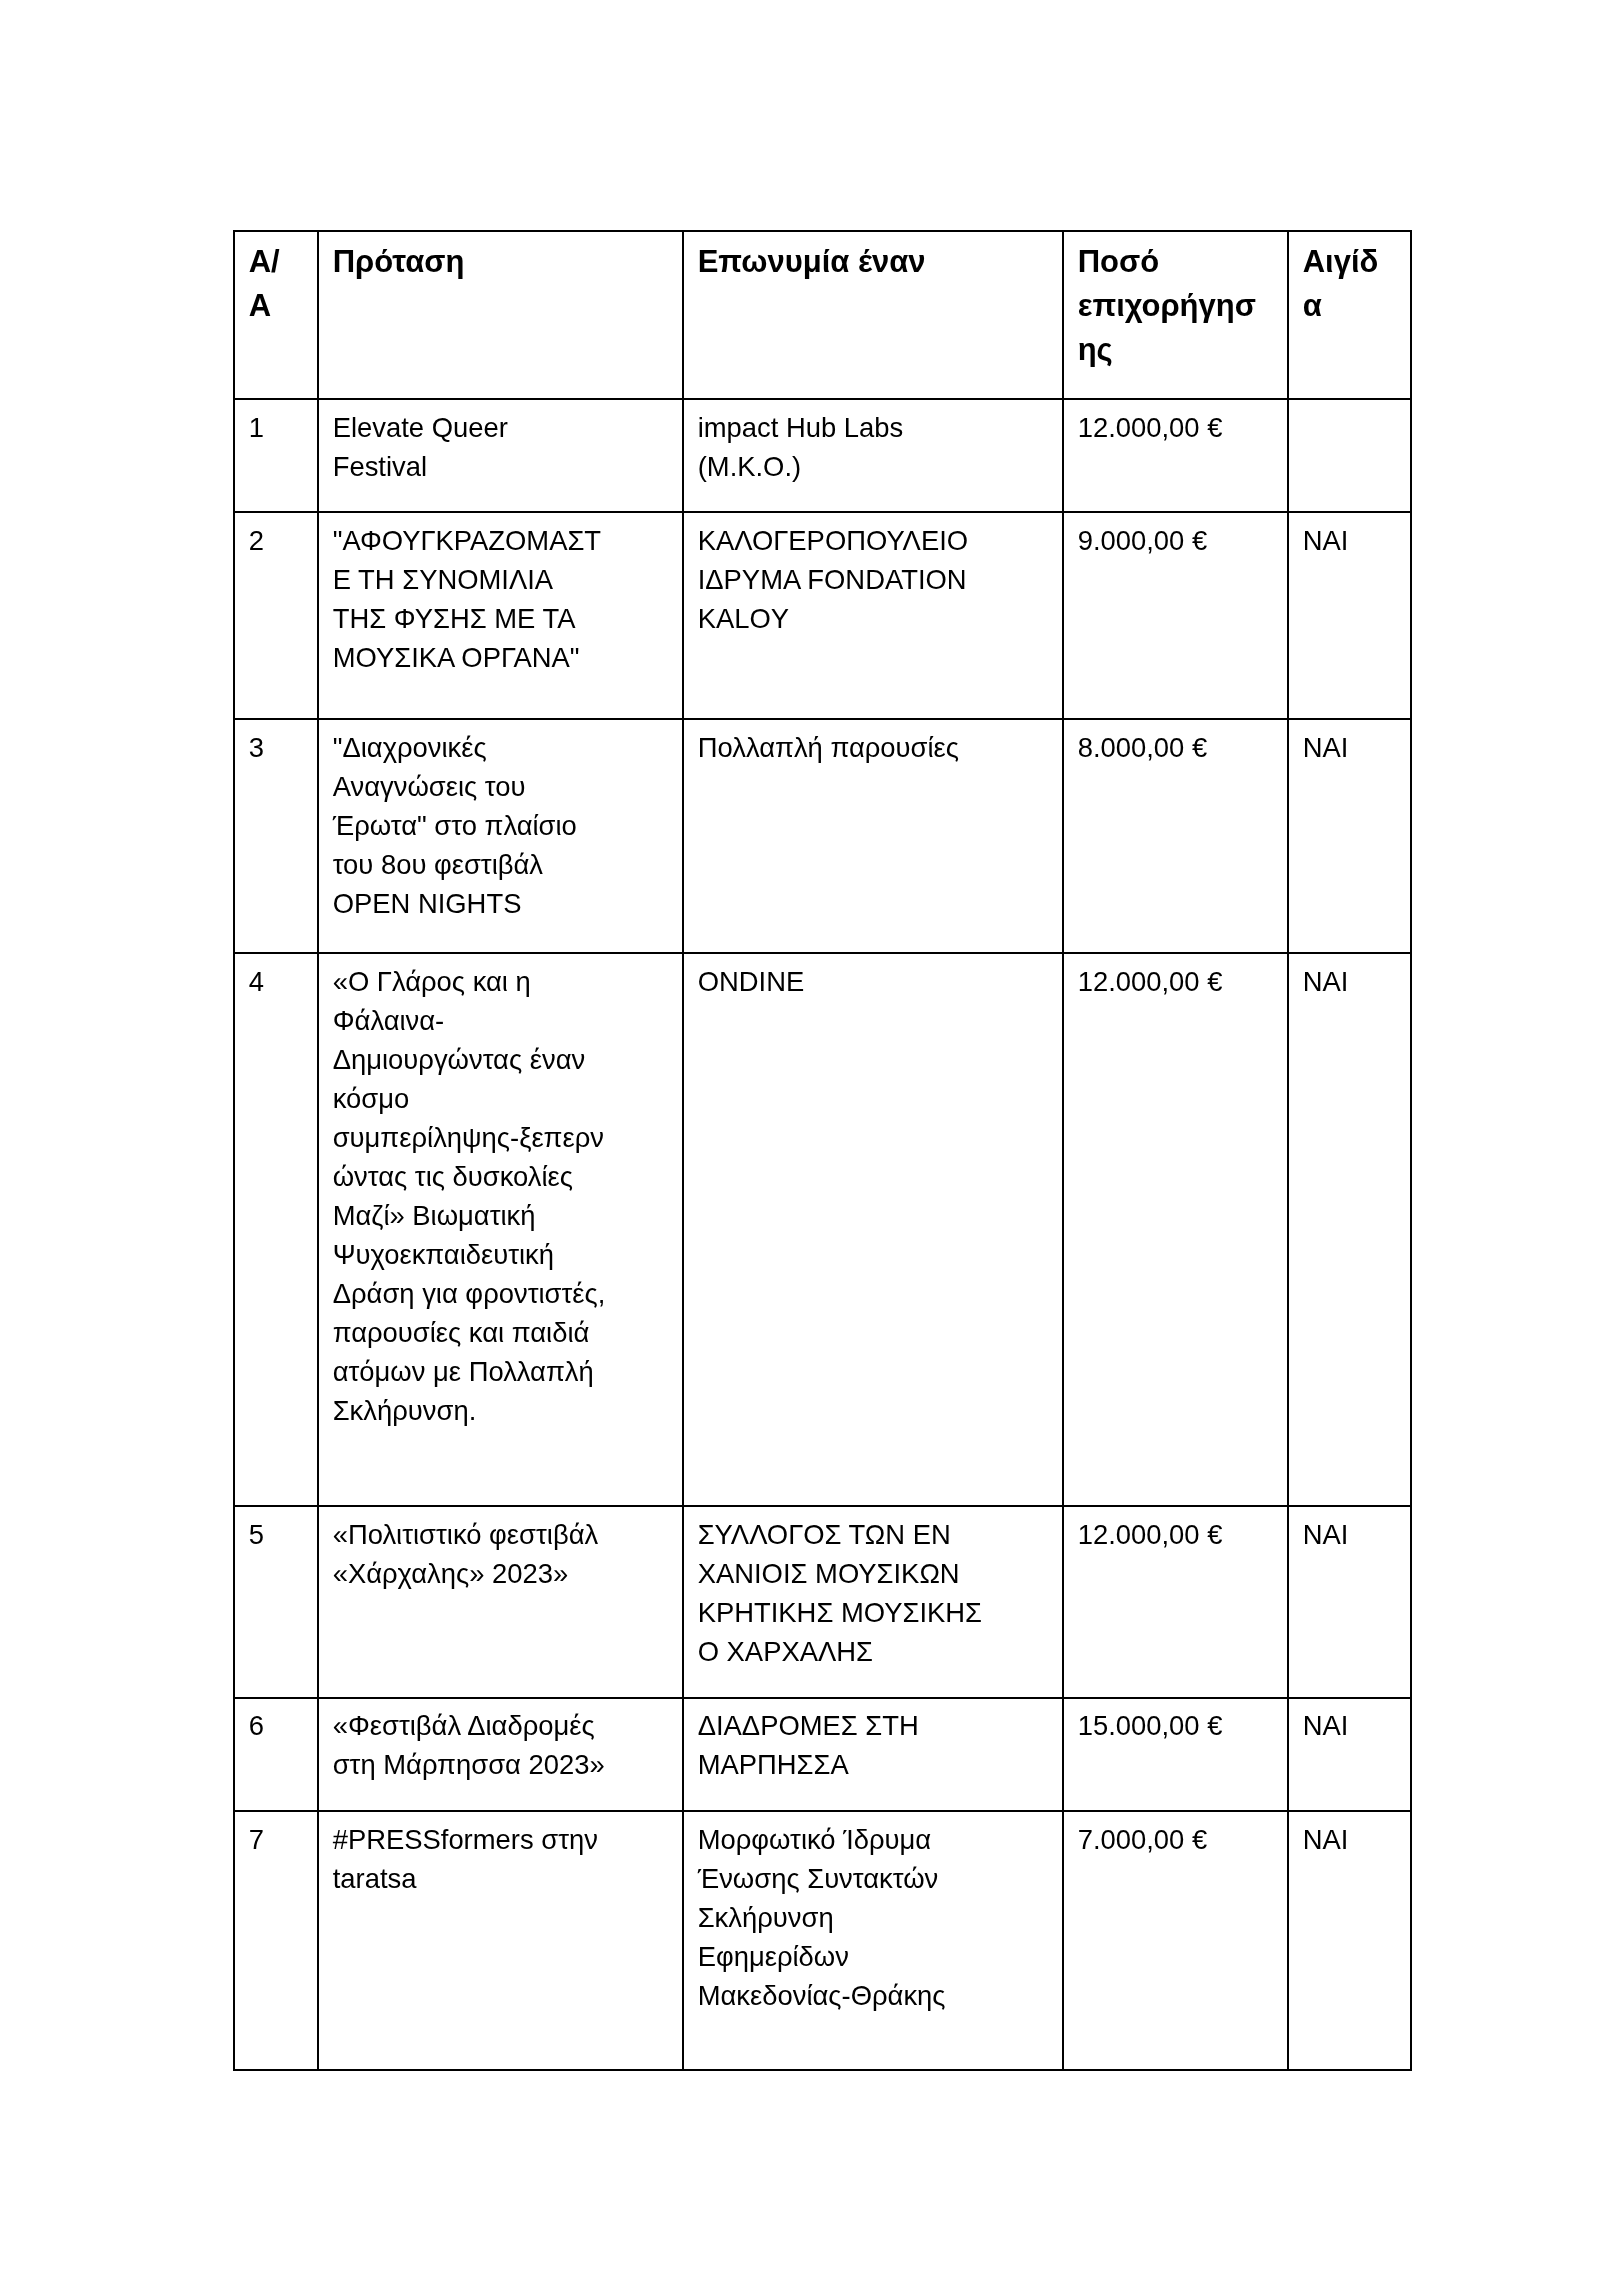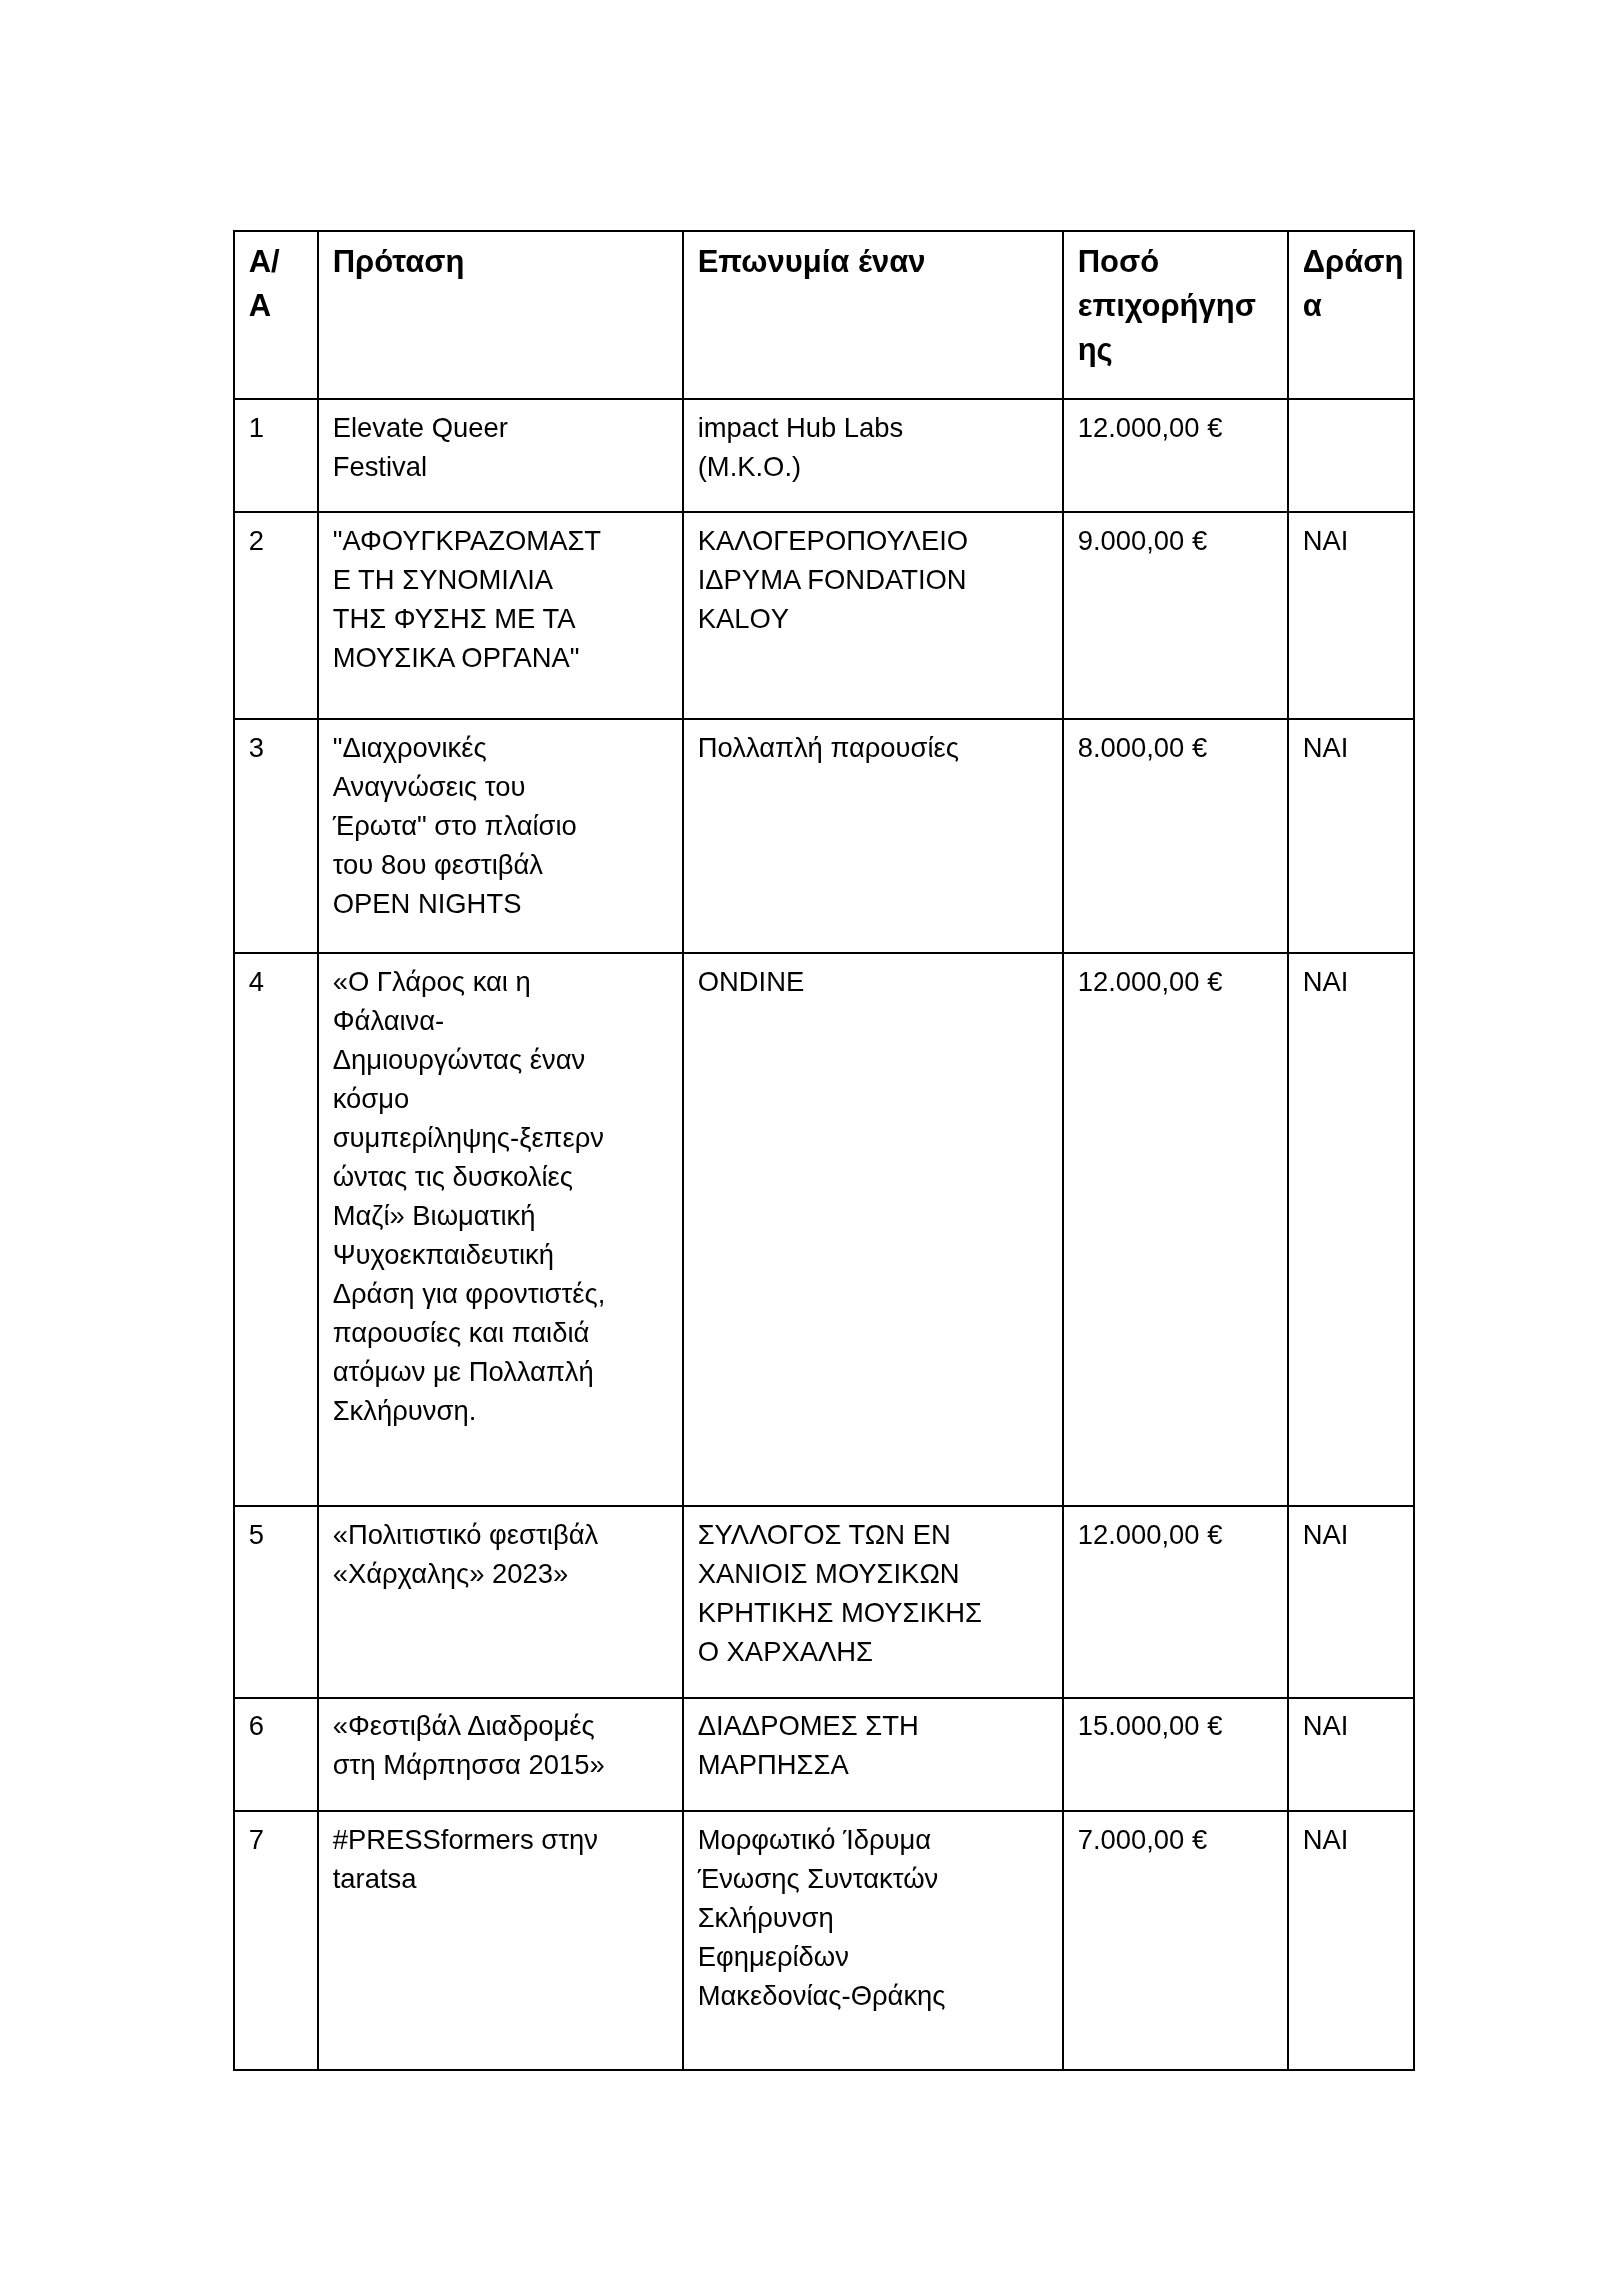--- a/index.html
+++ b/index.html
@@ -70,21 +70,21 @@
     </colgroup>
     <thead>
       <tr>
         <th>Α/
 Α</th>
         <th>Πρόταση</th>
         <th>Επωνυμία έναν</th>
         <th>Ποσό
 επιχορήγησ
 ης</th>
-        <th>Δράση
+        <th>Αιγίδ
 α</th>
       </tr>
     </thead>
     <tbody>
       <tr>
         <td>1</td>
         <td>Elevate Queer
 Festival</td>
         <td>impact Hub Labs
 (Μ.Κ.Ο.)</td>
@@ -139,21 +139,21 @@
         <td>ΣΥΛΛΟΓΟΣ ΤΩΝ ΕΝ
 ΧΑΝΙΟΙΣ ΜΟΥΣΙΚΩΝ
 ΚΡΗΤΙΚΗΣ ΜΟΥΣΙΚΗΣ
 Ο ΧΑΡΧΑΛΗΣ</td>
         <td>12.000,00 €</td>
         <td>ΝΑΙ</td>
       </tr>
       <tr>
         <td>6</td>
         <td>«Φεστιβάλ Διαδρομές
-στη Μάρπησσα 2015»</td>
+στη Μάρπησσα 2023»</td>
         <td>ΔΙΑΔΡΟΜΕΣ ΣΤΗ
 ΜΑΡΠΗΣΣΑ</td>
         <td>15.000,00 €</td>
         <td>ΝΑΙ</td>
       </tr>
       <tr>
         <td>7</td>
         <td>#PRESSformers στην
 taratsa</td>
         <td>Μορφωτικό Ίδρυμα

